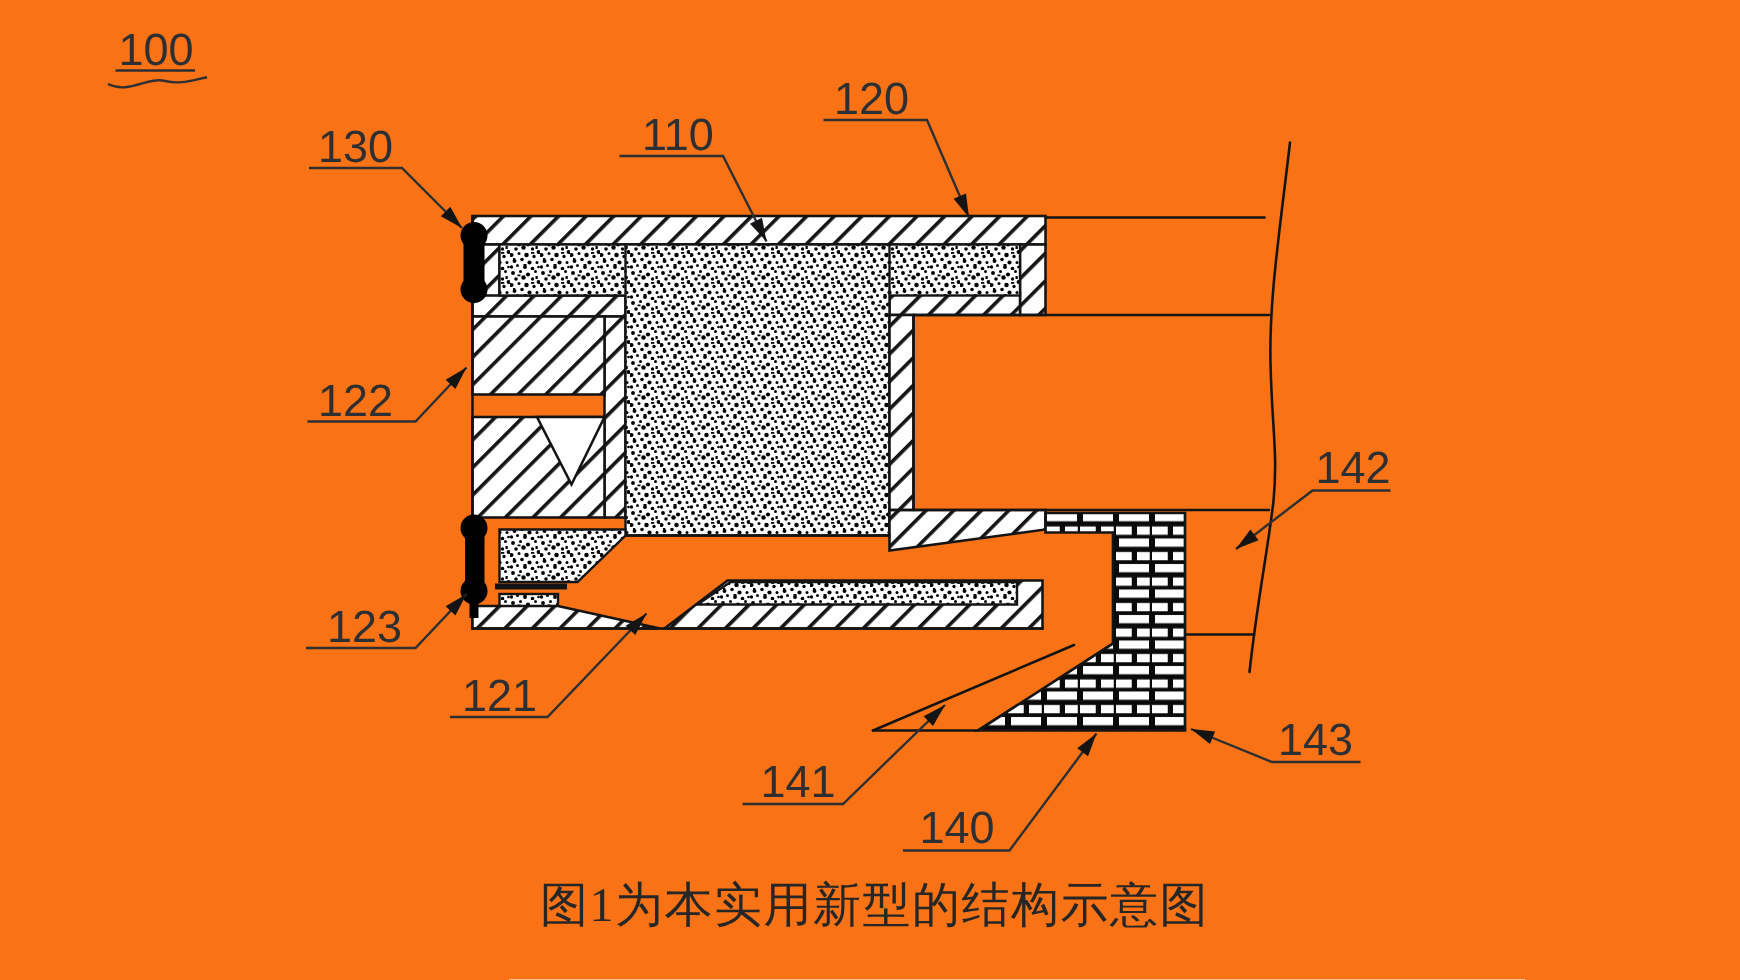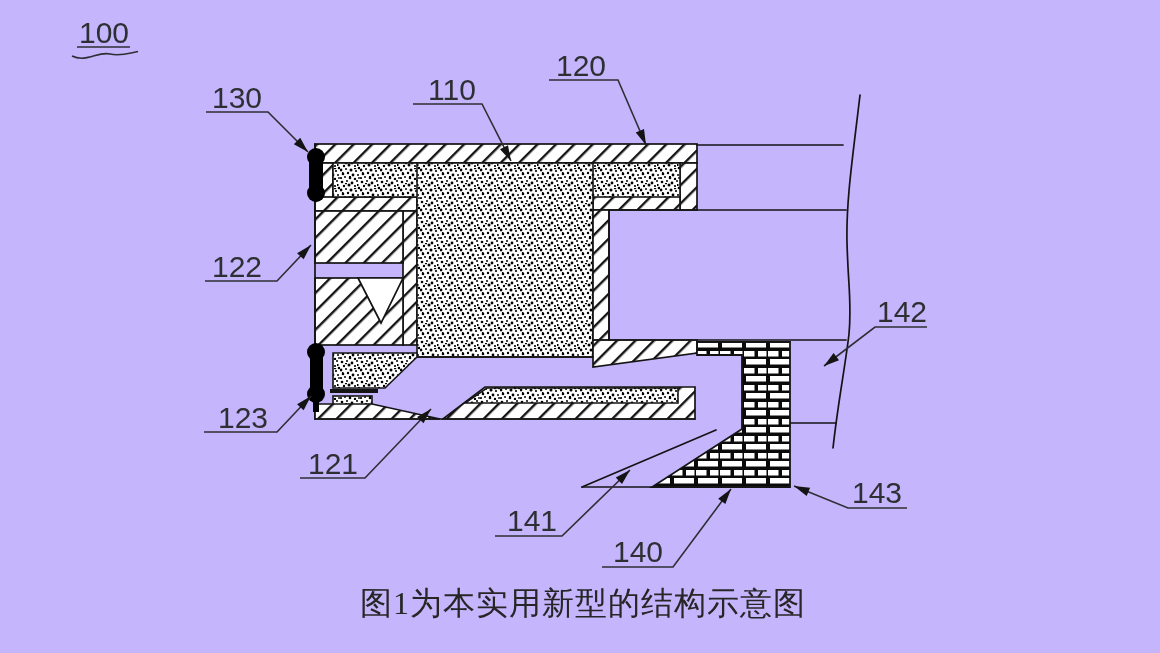--- a/index.html
+++ b/index.html
@@ -1,16 +1,16 @@
 <!DOCTYPE html>
 <html><head>
 <meta charset="utf-8">
 <style>
   html,body{margin:0;padding:0;background:#ffffff;}
-  .page{position:relative;width:1160px;height:653px;background:#c4b5fd;overflow:hidden;
+  .page{position:relative;width:1160px;height:653px;background:#f97316;overflow:hidden;
         font-family:"Liberation Sans", sans-serif;}
   svg{position:absolute;left:0;top:0;}
   .ln{stroke:#141414;stroke-width:1.7;fill:none;stroke-linecap:round;}
   .thk{stroke:#141414;stroke-width:4;fill:none;}
   .hatch{fill:url(#pHatch);stroke:#141414;stroke-width:1.7;}
   .stip{fill:url(#pStip);stroke:#141414;stroke-width:1.6;}
   .brick{fill:url(#pBrick);stroke:#141414;stroke-width:1.8;}
   .white{fill:#ffffff;stroke:#141414;stroke-width:1.7;}
   .ldr{stroke:#2e2f33;stroke-width:1.6;fill:none;}
   .ref{font-family:"Liberation Sans", sans-serif;font-size:30px;fill:#2e2f33;}

